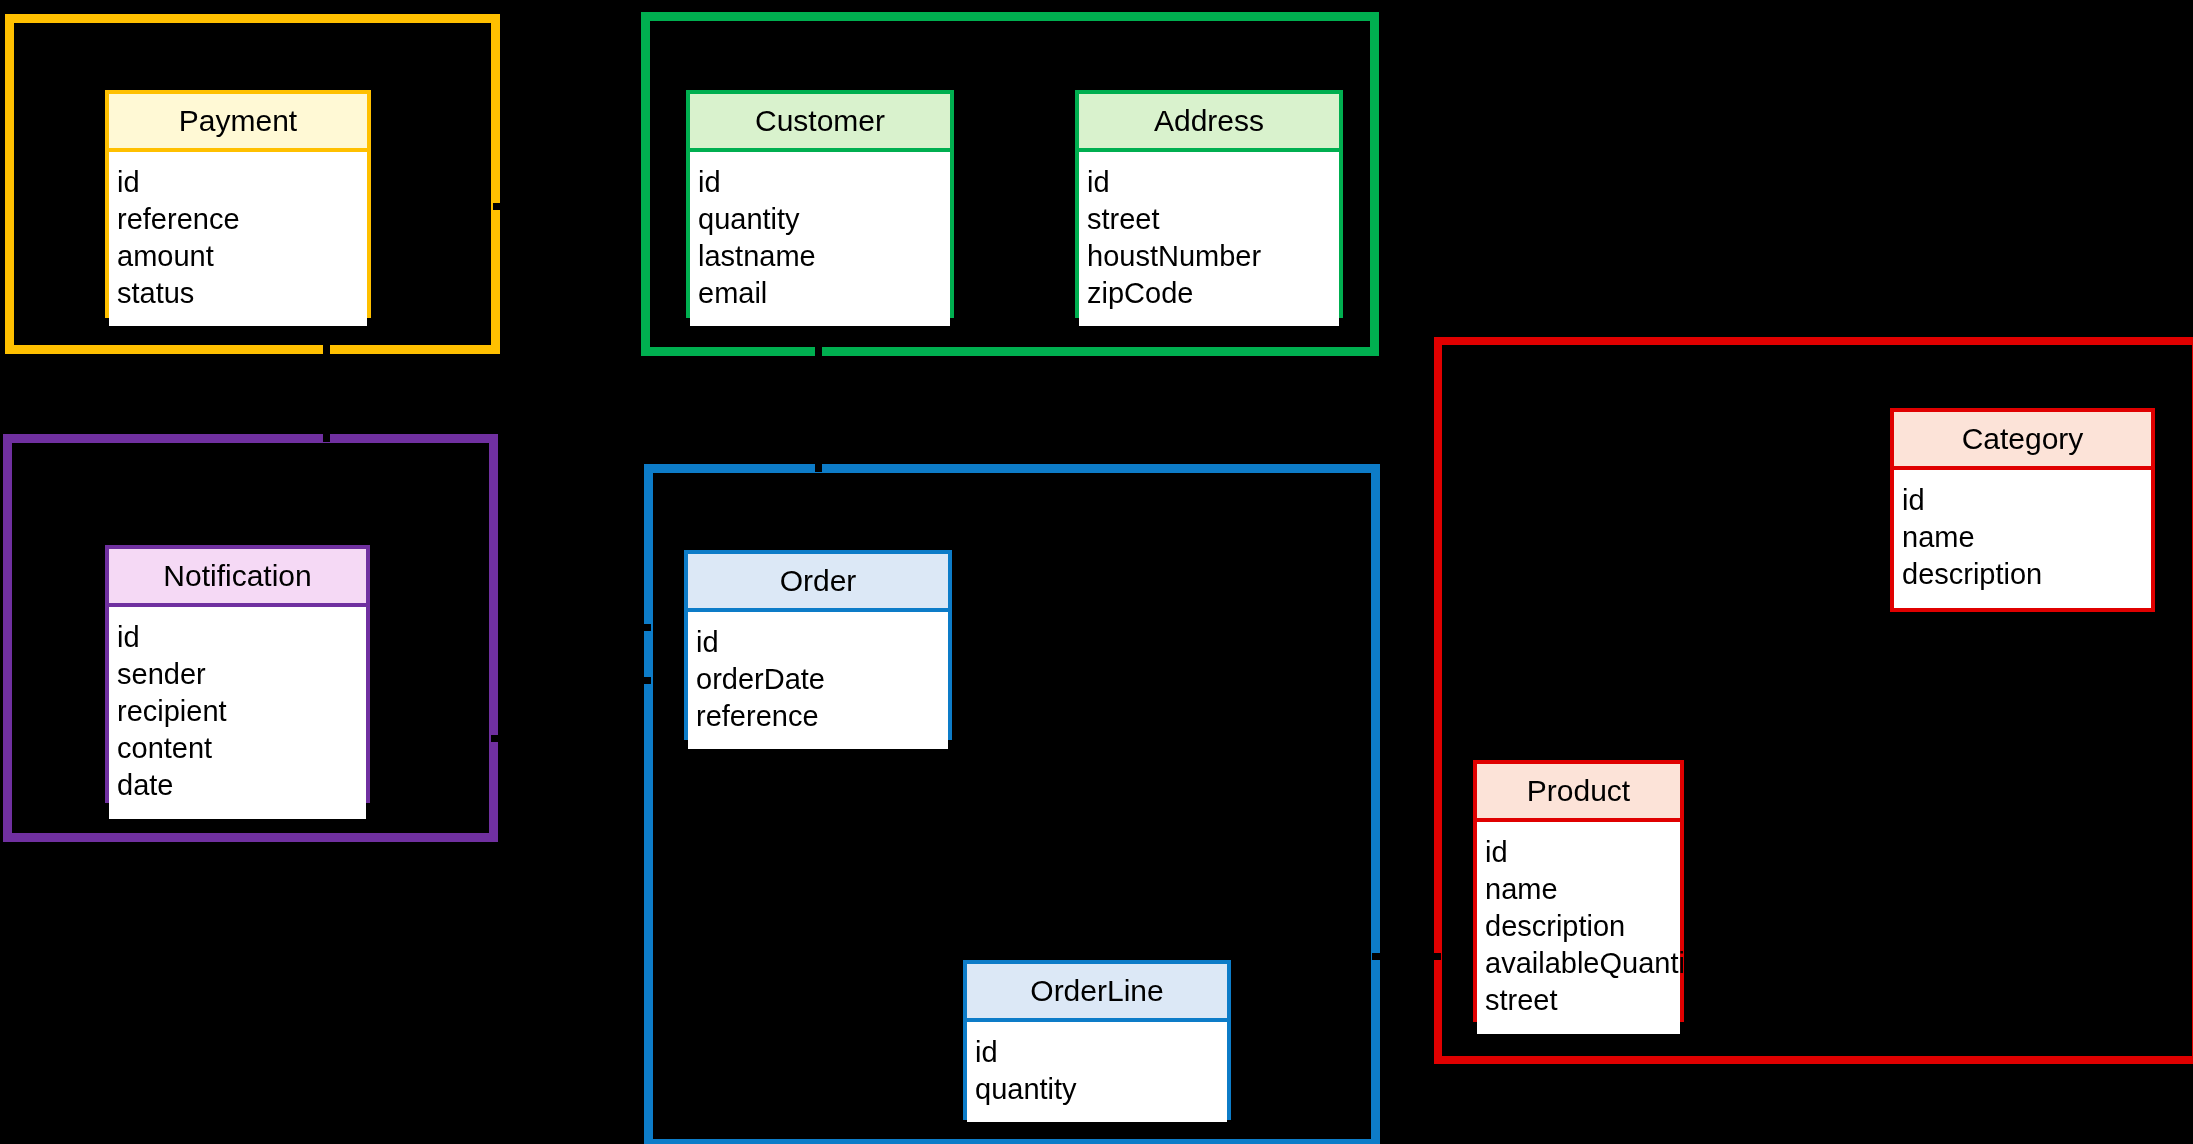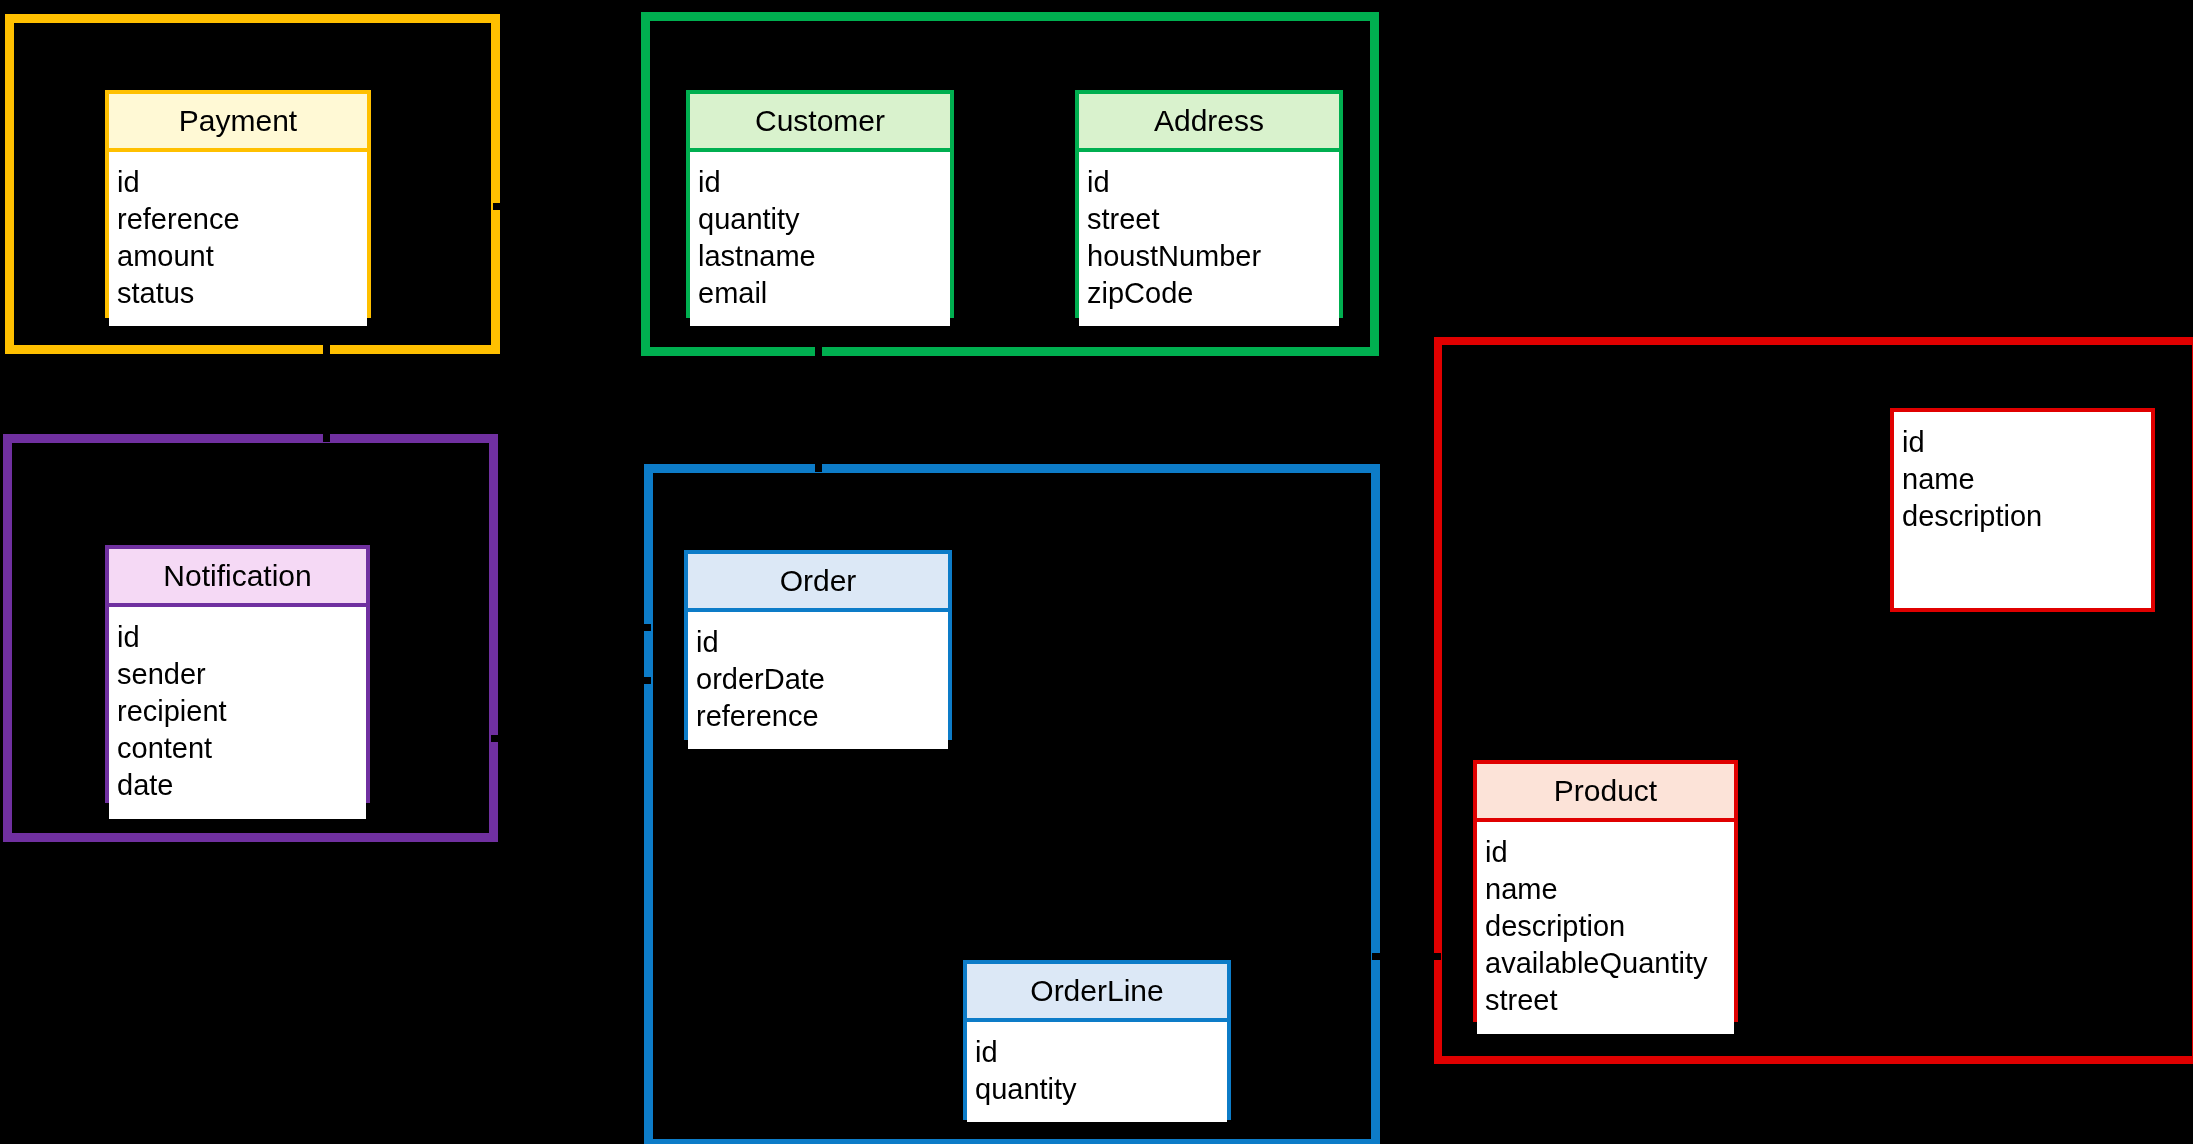--- a/index.html
+++ b/index.html
@@ -125,27 +125,28 @@
         </div>
       </div>
       <div class="entity" style="left: 963px; top: 948px; width: 268px; height: 160px; border: 4px solid rgb(13, 124, 200); justify-content: space-between;">
         <div class="entity-header" style="height: 58px; background: rgb(220, 232, 246); border-bottom: 4px solid rgb(13, 124, 200);">OrderLine</div>
         <div class="entity-attrs">
           <div class="attr">id</div>
           <div class="attr">quantity</div>
         </div>
       </div>
       <div class="entity" style="left: 1890px; top: 396px; width: 265px; height: 204px; border: 4px solid rgb(224, 0, 0);">
+        <div class="entity-header" style="height: 58px; background: rgb(252, 227, 216); border-bottom: 4px solid rgb(224, 0, 0);">Category</div>
         <div class="entity-attrs">
           <div class="attr">id</div>
           <div class="attr">name</div>
           <div class="attr">description</div>
         </div>
       </div>
-      <div class="entity" style="left: 1473px; top: 748px; width: 265px; height: 262px; border: 4px solid rgb(224, 0, 0);">
+      <div class="entity" style="left: 1473px; top: 748px; width: 211px; height: 262px; border: 4px solid rgb(224, 0, 0);">
         <div class="entity-header" style="height: 58px; background: rgb(252, 227, 216); border-bottom: 4px solid rgb(224, 0, 0);">Product</div>
         <div class="entity-attrs">
           <div class="attr">id</div>
           <div class="attr">name</div>
           <div class="attr">description</div>
           <div class="attr">availableQuantity</div>
           <div class="attr">street</div>
         </div>
       </div>
     </div>

